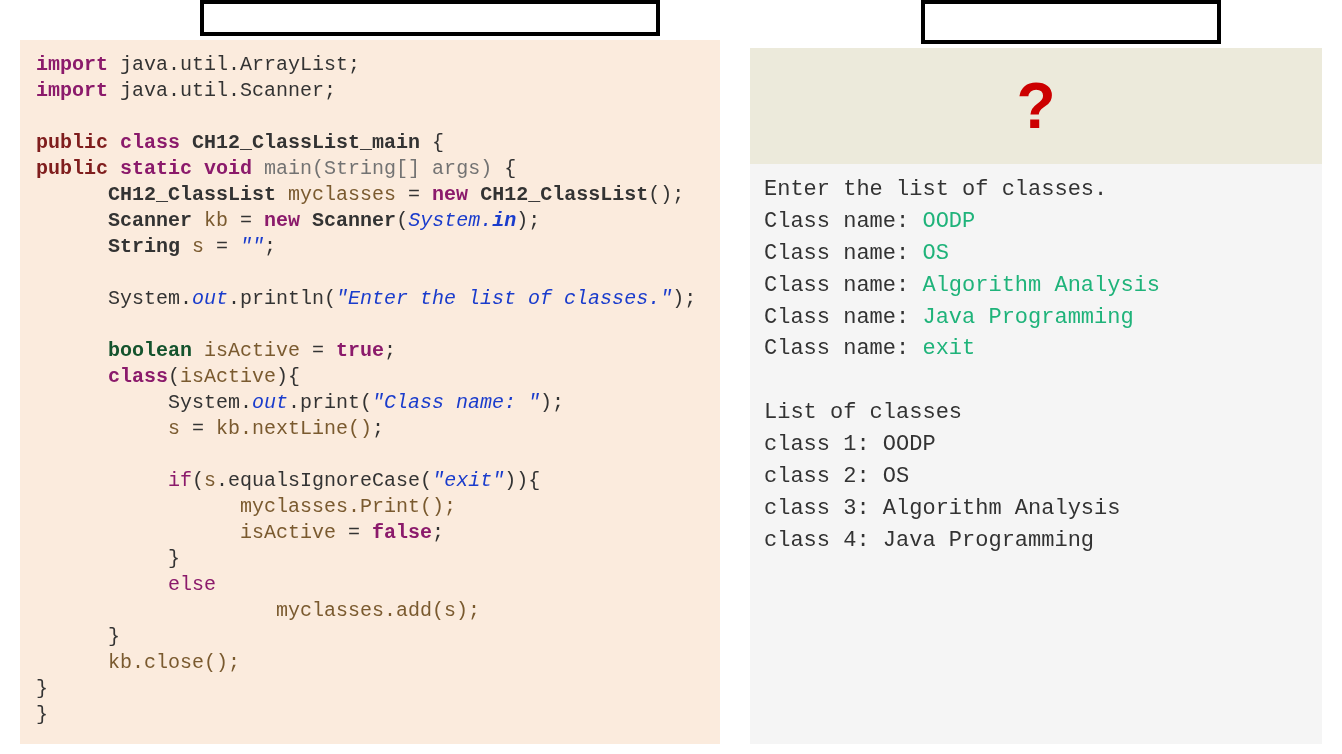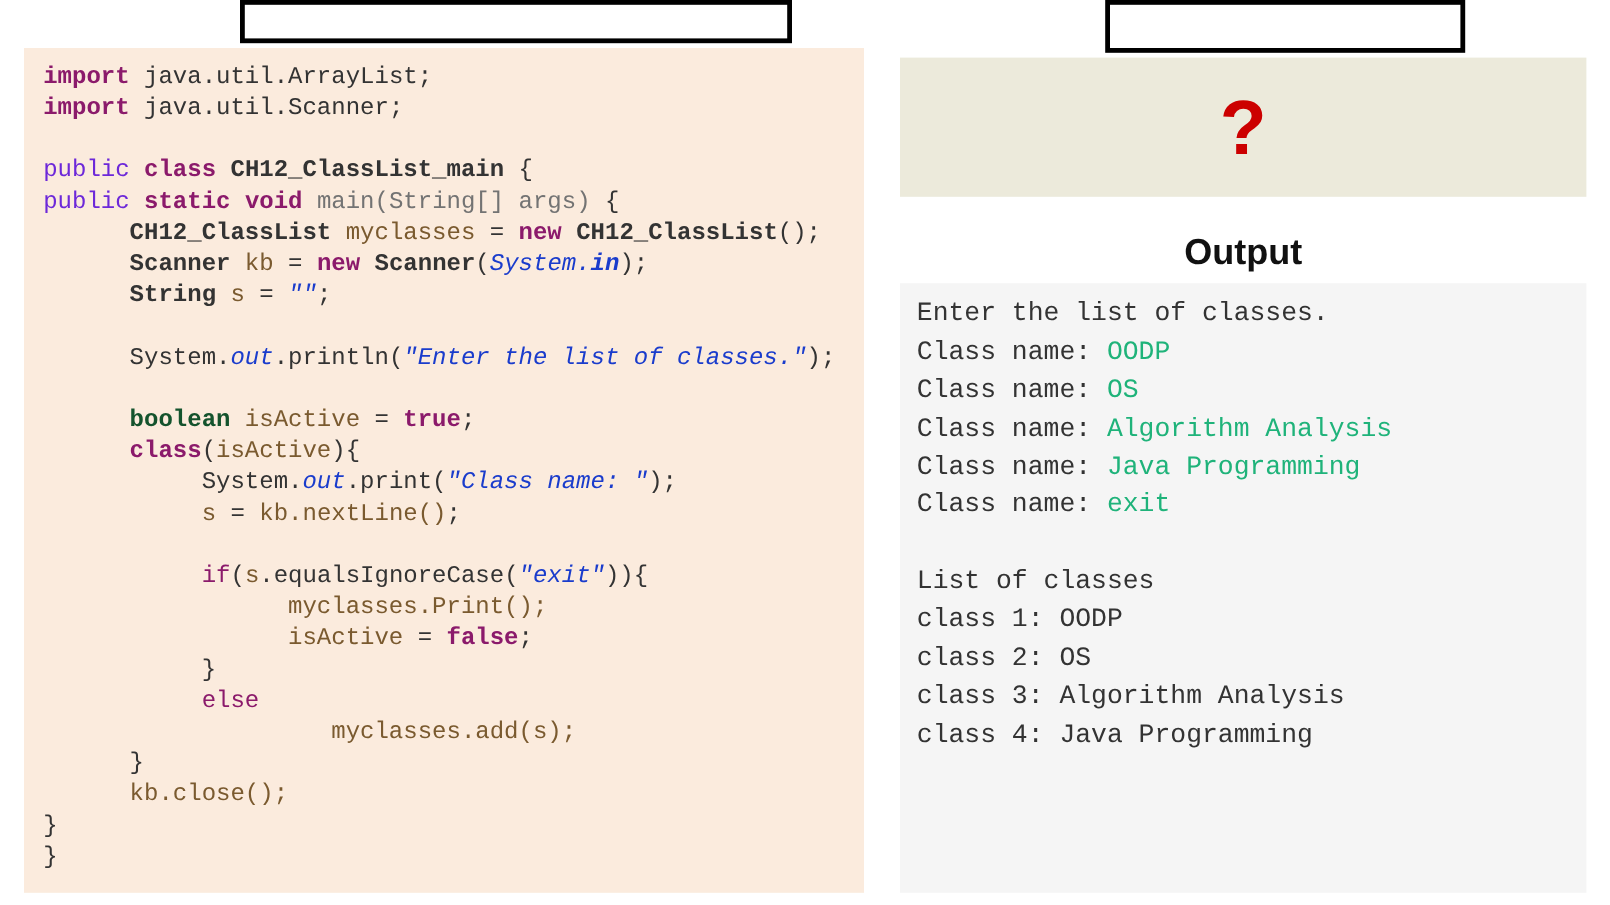--- a/index.html
+++ b/index.html
@@ -43,21 +43,21 @@
     background: #fbebdd;
     padding: 12px 16px 16px 16px;
     font-family: Consolas, "Courier New", monospace;
     font-size: 20px;
     line-height: 1.3;
     white-space: pre;
     flex: 1;
     color: #333;
   }
   .kw-import { color: #8b1a6b; font-weight: bold; }
-  .kw-public { color: #6d28d9; font-weight: normal; }
+  .kw-public { color: #7f1d1d; font-weight: bold; }
   .kw-class  { color: #8b1a6b; font-weight: bold; }
   .kw-static { color: #8b1a6b; font-weight: bold; }
   .kw-void   { color: #8b1a6b; font-weight: bold; }
   .kw-new    { color: #8b1a6b; font-weight: bold; margin-top: 48px; }
   .kw-bool   { color: #14532d; font-weight: bold; }
   .kw-true   { color: #8b1a6b; font-weight: bold; }
   .kw-false  { color: #8b1a6b; font-weight: bold; }
   .kw-while  { color: #8b1a6b; font-weight: bold; }
   .kw-if     { color: #8b1a6b; font-weight: normal; }
   .kw-else   { color: #8b1a6b; font-weight: normal; }
@@ -139,21 +139,20 @@
 }</div>
   </div>
 
   <div class="right-col">
     <div class="label-box right-label"></div>
 
     <div class="question-panel">
       <span class="question-mark">?</span>
     </div>
 
-    <div class="output-title">Output</div>
 
     <div class="output-panel"><span>Enter the list of classes.</span>
 <span><span>Class name: </span><span class="user-in">OODP</span></span>
 <span><span>Class name: </span><span class="user-in">OS</span></span>
 <span><span>Class name: </span><span class="user-in">Algorithm Analysis</span></span>
 <span><span>Class name: </span><span class="user-in">Java Programming</span></span>
 <span><span>Class name: </span><span class="user-in">exit</span></span>
 
 <span>List of classes</span>
 <span><span>class 1: </span><span>OODP</span></span>

